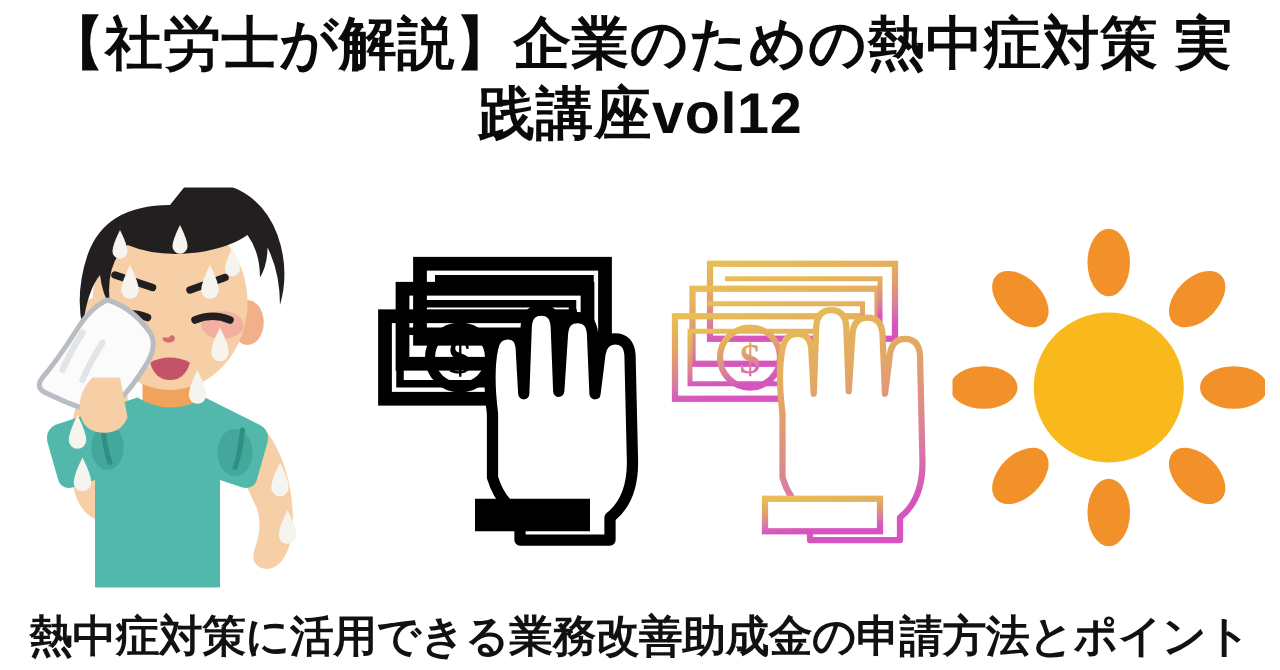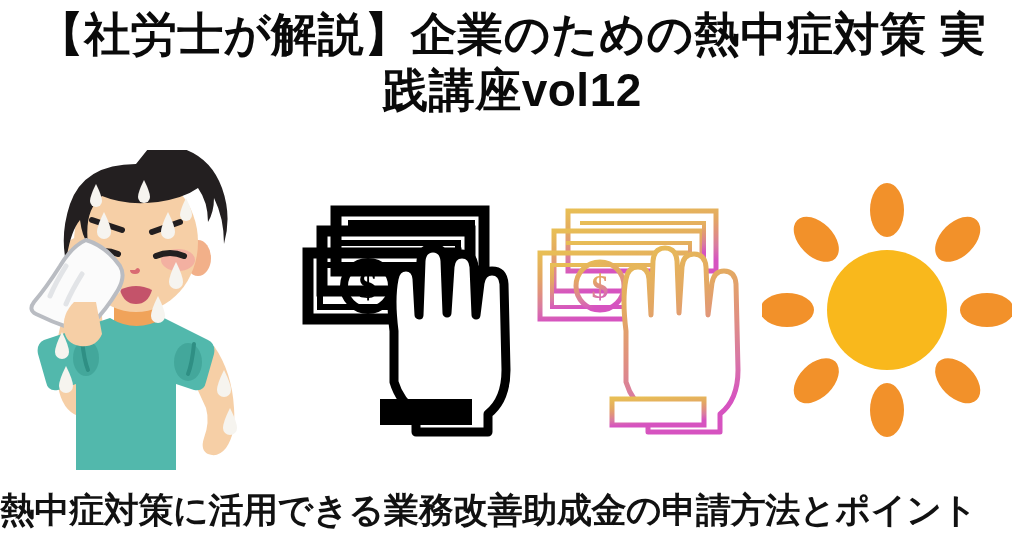--- a/index.html
+++ b/index.html
@@ -36,21 +36,21 @@
     box-sizing: border-box;
     white-space: pre-wrap;
   }
 
   
   .caption-block {
     position: absolute;
     left: 0;
     bottom: 6px;
     width: 1024px;
-    text-align: left;
+    text-align: center;
     color: #111111;
     font-weight: 700;
     font-size: 35px;
     line-height: 1.15;
     letter-spacing: -0.4px;
     white-space: nowrap;
   }
 
   
   .art-row {

